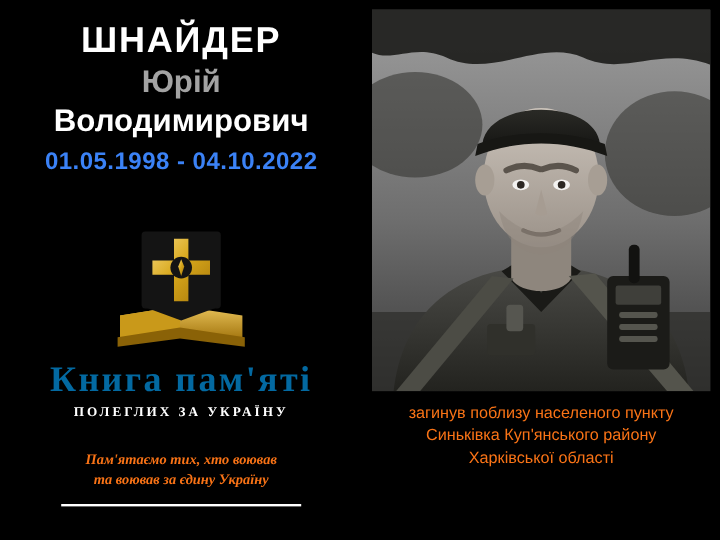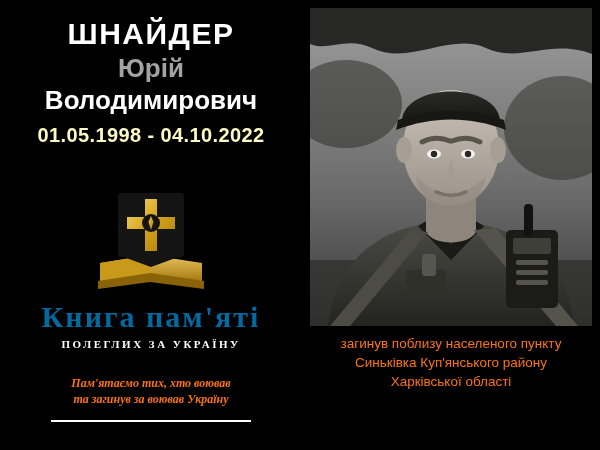--- a/index.html
+++ b/index.html
@@ -55,21 +55,21 @@
     font-size: 26px;
     font-weight: bold;
     line-height: 32px;
     color: #ffffff;
   }
   .dates {
     margin-top: 8px;
     font-size: 20px;
     font-weight: bold;
     letter-spacing: 0.4px;
-    color: #fef9c3;
+    color: #3b82f6;
   }
 
   
   .emblem {
     position: absolute;
     top: 185px;
     left: 96px;
     width: 110px;
     height: 112px;
   }
@@ -193,21 +193,21 @@
       </svg>
     </div>
 
     <div class="logo-block">
       <div class="logo-line1">Книга пам'яті</div>
       <div class="logo-line2">ПОЛЕГЛИХ ЗА УКРАЇНУ</div>
     </div>
 
     <div class="motto">
       <div>Пам'ятаємо тих, хто воював</div>
-      <div>та загинув за воював Україну</div>
+      <div>та воював за єдину Україну</div>
     </div>
 
     <div class="rule"></div>
   </div>
 
   <div class="right-col">
     <div class="photo-frame">
       <svg width="282" height="318" viewBox="0 0 282 318" xmlns="http://www.w3.org/2000/svg">
         <defs>
           <linearGradient id="bgSky" x1="0" y1="0" x2="0" y2="1">

